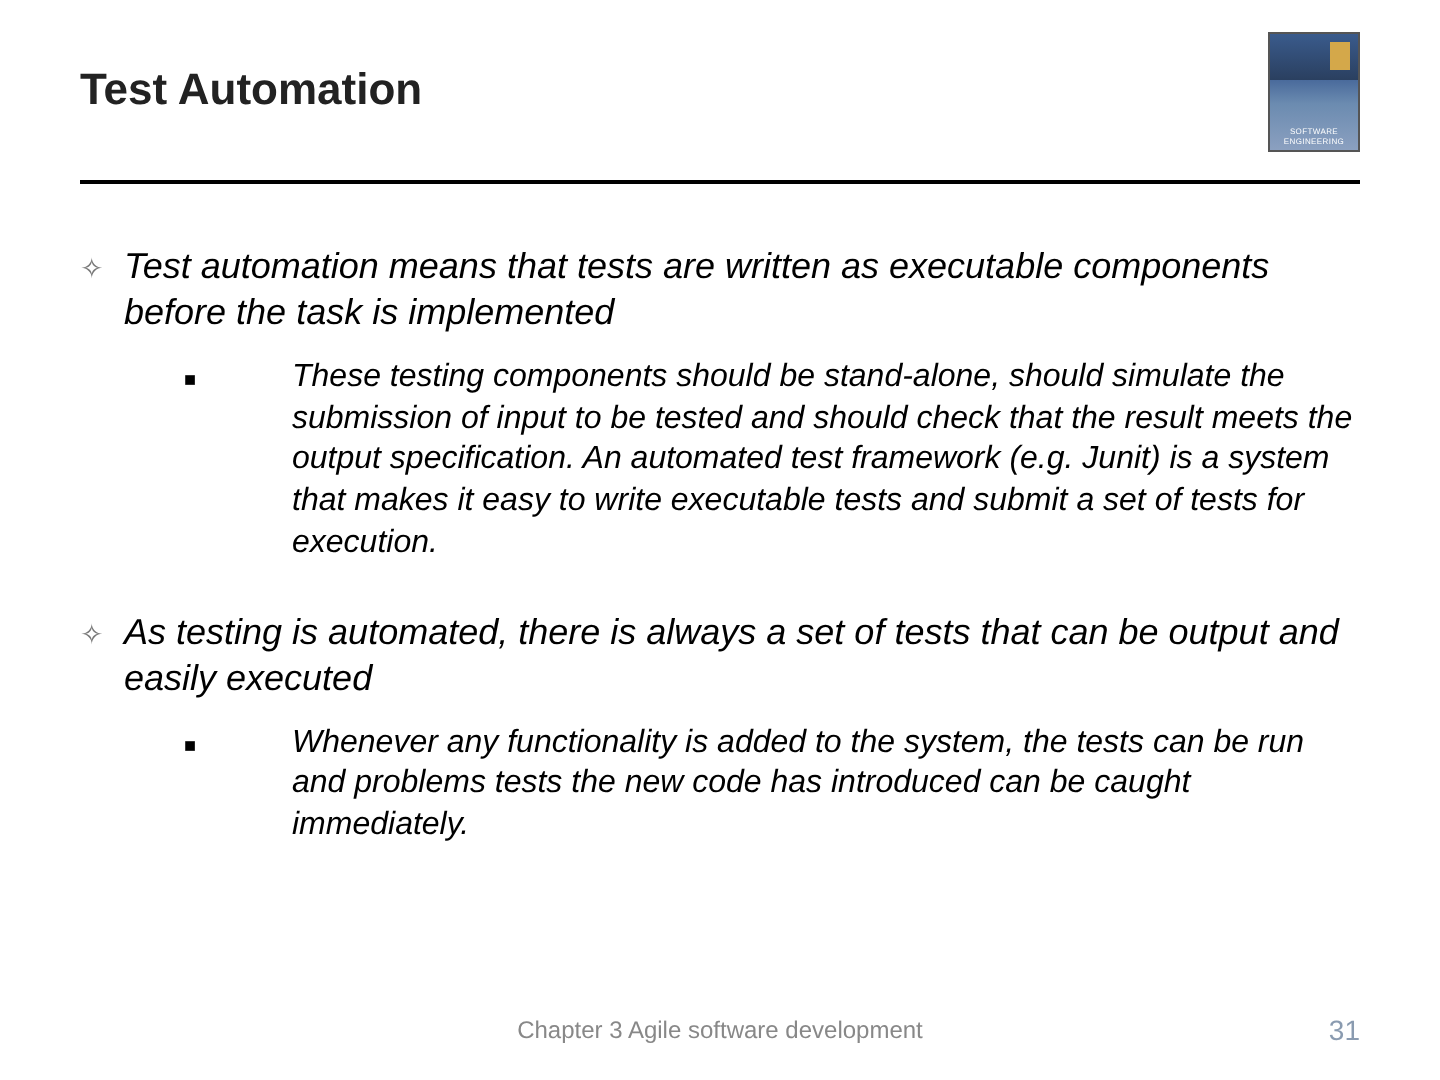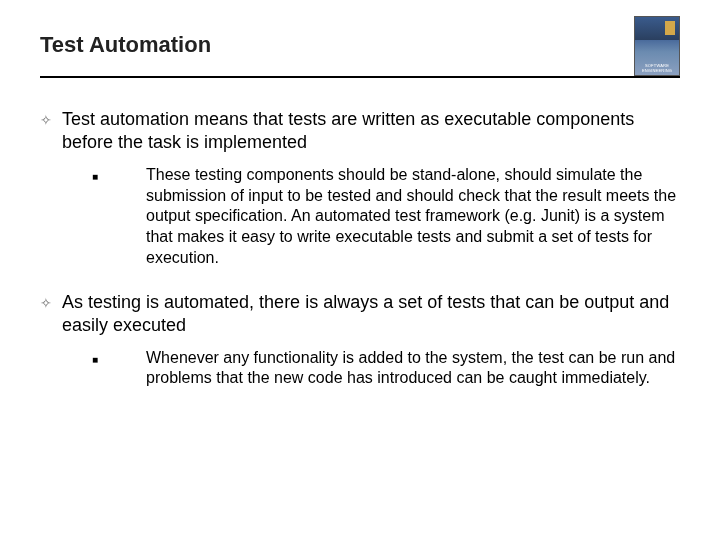--- a/index.html
+++ b/index.html
@@ -1,27 +1,27 @@
 <!DOCTYPE html>
 <html><head>
 <meta charset="utf-8">
 <style>
   * { margin: 0; padding: 0; box-sizing: border-box; }
   html, body { width: 720px; height: 540px; font-family: Arial, Helvetica, sans-serif; background: #fff; color: #000; }
   .slide { position: relative; width: 720px; height: 540px; padding: 32px 40px 0 40px; }
-  .header { display: flex; justify-content: space-between; align-items: flex-start; border-bottom: 2px solid #000; padding-bottom: 0; margin-bottom: 30px; }
+  .header { display: flex; justify-content: space-between; align-items: flex-start; border-bottom: 2px solid #000; padding-bottom: 14px; margin-bottom: 30px; }
   .title { font-size: 22px; font-weight: bold; color: #222; }
   .book-cover { width: 46px; height: 60px; background: linear-gradient(180deg, #3a5b8c 0%, #2a3f5f 40%, #4a6b9c 40%, #6b8bb0 60%, #8ba0c0 100%); border: 1px solid #555; position: relative; margin-top: -16px; }
   .book-cover::before { content: ""; position: absolute; top: 4px; right: 4px; width: 10px; height: 14px; background: #d4a84a; }
   .book-label { position: absolute; bottom: 2px; left: 0; right: 0; font-size: 4px; color: #fff; text-align: center; letter-spacing: 0.2px; }
   .content { font-size: 18px; color: #000; line-height: 1.3; }
   .l1 { list-style: none; margin-bottom: 12px; }
   .l1-item { display: flex; margin-bottom: 8px; }
   .l1-bullet { flex: 0 0 22px; font-size: 14px; color: #777; padding-top: 3px; }
-  .l1-text { flex: 1; }
+  .l1-text { flex: 1; font-style: italic; }
   .l2 { list-style: none; margin: 10px 0 14px 30px; font-size: 16px; }
   .l2-item { display: flex; margin-bottom: 4px; }
   .l2-bullet { flex: 0 0 18px; color: #000; font-size: 10px; padding-top: 5px; }
   .l2-text { flex: 1; margin-left: 36px; }
   .footer { position: absolute; bottom: 18px; left: 0; right: 0; display: flex; justify-content: center; align-items: center; }
   .footer-center { font-size: 12px; color: #888; }
   .footer-right { position: absolute; right: 40px; font-size: 14px; color: #8a9bb0; }
 </style>
 </head>
 <body>
@@ -49,22 +49,26 @@
           </ul>
         </div>
       </li>
       <li class="l1-item">
         <span class="l1-bullet">✧</span>
         <div class="l1-text">
           <span>As testing is automated, there is always a set of tests that can be output and easily executed</span>
           <ul class="l2">
             <li class="l2-item">
               <span class="l2-bullet">■</span>
-              <span class="l2-text">Whenever any functionality is added to the system, the test can be run and problems that the new code has introduced can be caught immediately.</span>
+              <span class="l2-text">Whenever any functionality is added to the system, the tests can be run and problems tests the new code has introduced can be caught immediately.</span>
             </li>
           </ul>
         </div>
       </li>
     </ul>
   </div>
 
+  <div class="footer">
+    <span class="footer-center">Chapter 3 Agile software development</span>
+    <span class="footer-right">31</span>
+  </div>
 
 </div>
 
 </body></html>

